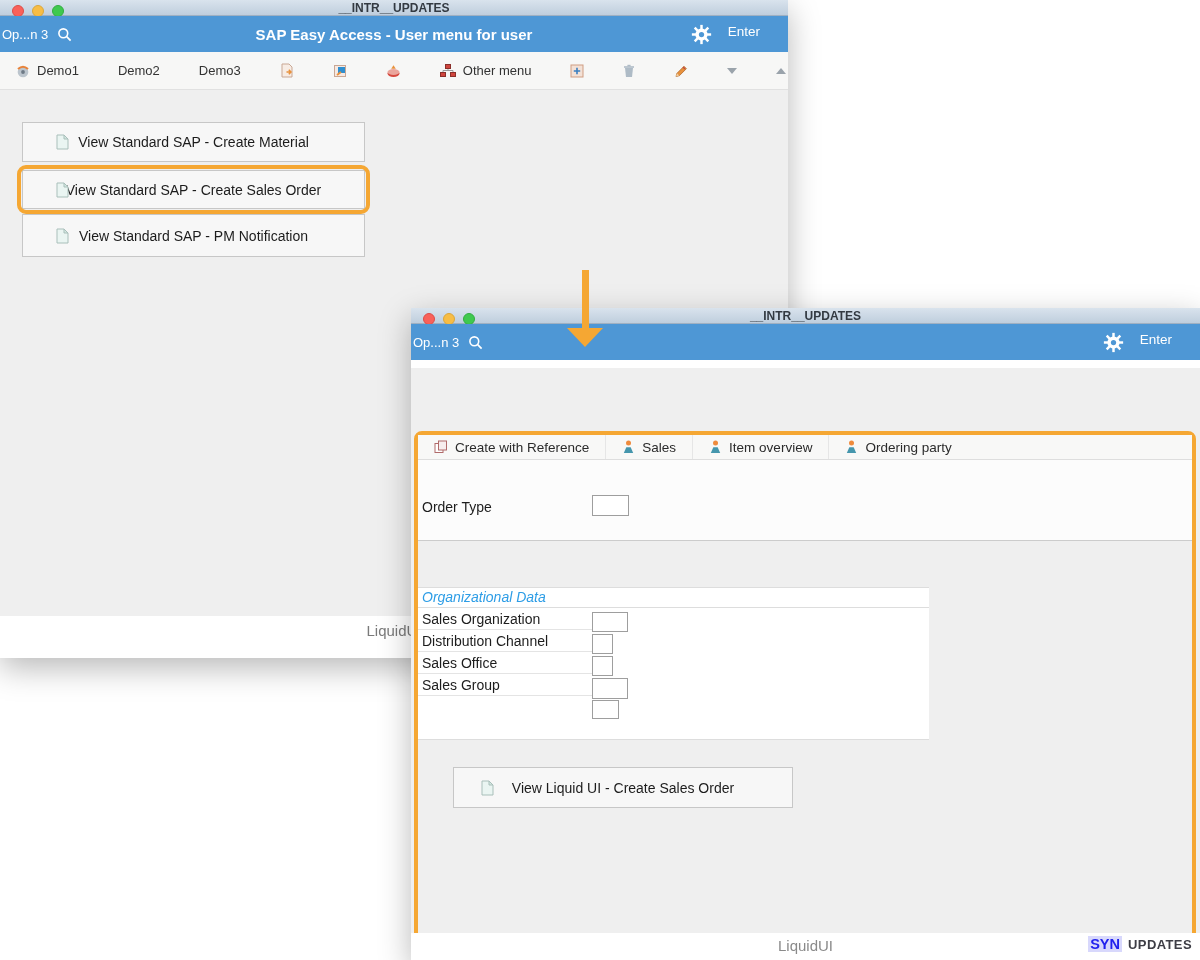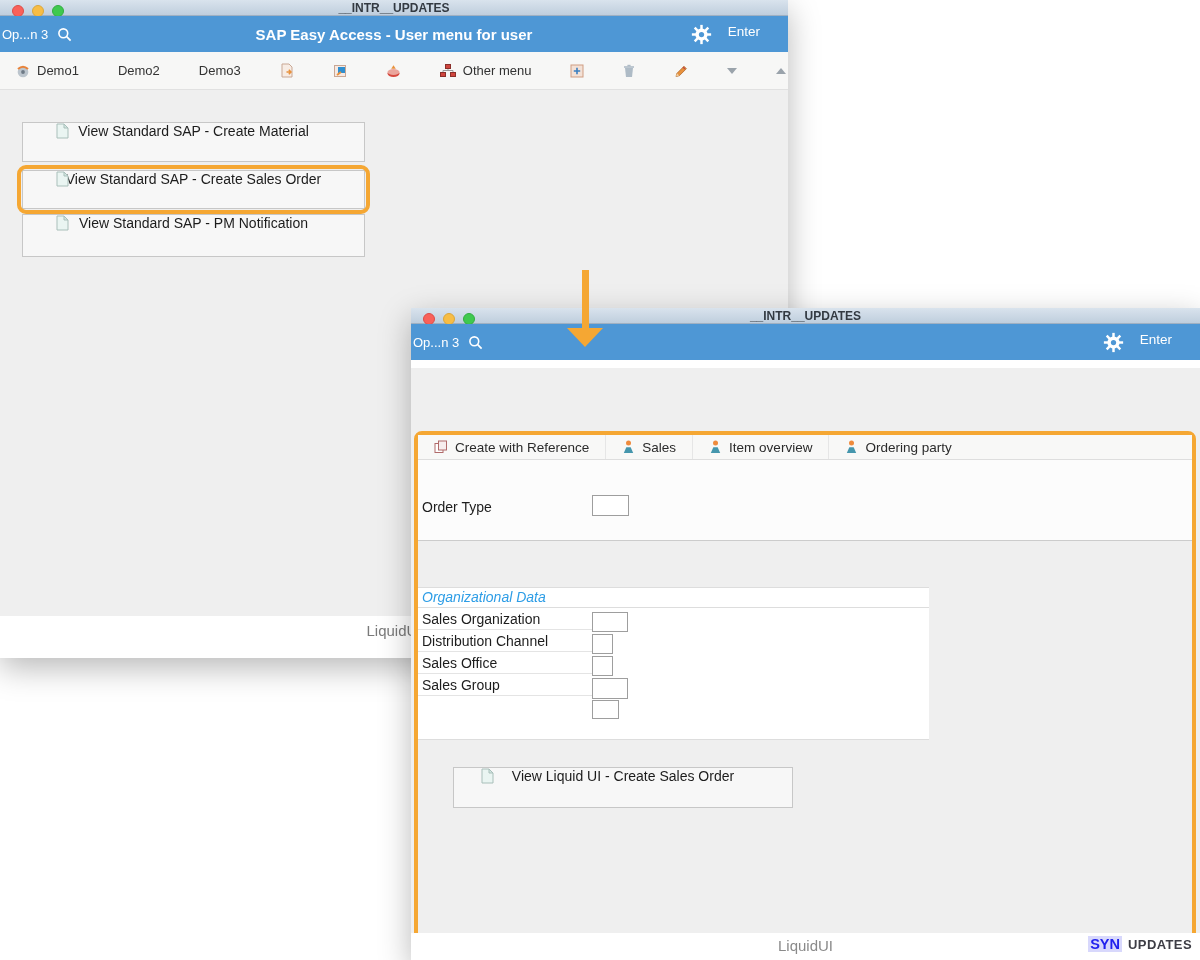--- a/index.html
+++ b/index.html
@@ -37,21 +37,21 @@
     display:flex; align-items:center; gap:39px; padding-left:16px;
     font-size:13px; color:#333; white-space:nowrap; overflow:hidden; }
   .tbitem { display:flex; align-items:center; gap:7px; cursor:default; }
   .chev { width:0; height:0; border-left:5px solid transparent; border-right:5px solid transparent; }
   .chev.down { border-top:6px solid #9aa3ab; }
   .chev.up   { border-bottom:6px solid #9aa3ab; }
 
   
   .content1 { position:relative; height:526px; background:#efefef; }
   .sapbtn { position:absolute; background:#f7f7f7; border:1px solid #c7c7c7;
-    display:flex; align-items:flex-start; font-size:14px; color:#1c1c1c; }
+    display:flex; align-items:center; font-size:14px; color:#1c1c1c; }
   .sapbtn .doc { position:absolute; left:33px; }
   .sapbtn .lbl { width:100%; text-align:center; }
   #b1 { left:22px; top:32px;  width:343px; height:40px; }
   #b2 { left:22px; top:80px;  width:343px; height:39px; }
   #b3 { left:22px; top:124px; width:343px; height:43px; }
   .highlight { position:absolute; left:17px; top:75px; width:353px; height:49px;
     border:4px solid #f5a733; border-radius:9px; pointer-events:none; z-index:3; }
   .footer1 { height:36px; background:#fff; text-align:center; font-size:15px;
     color:#7a7a7a; line-height:30px; }
 

